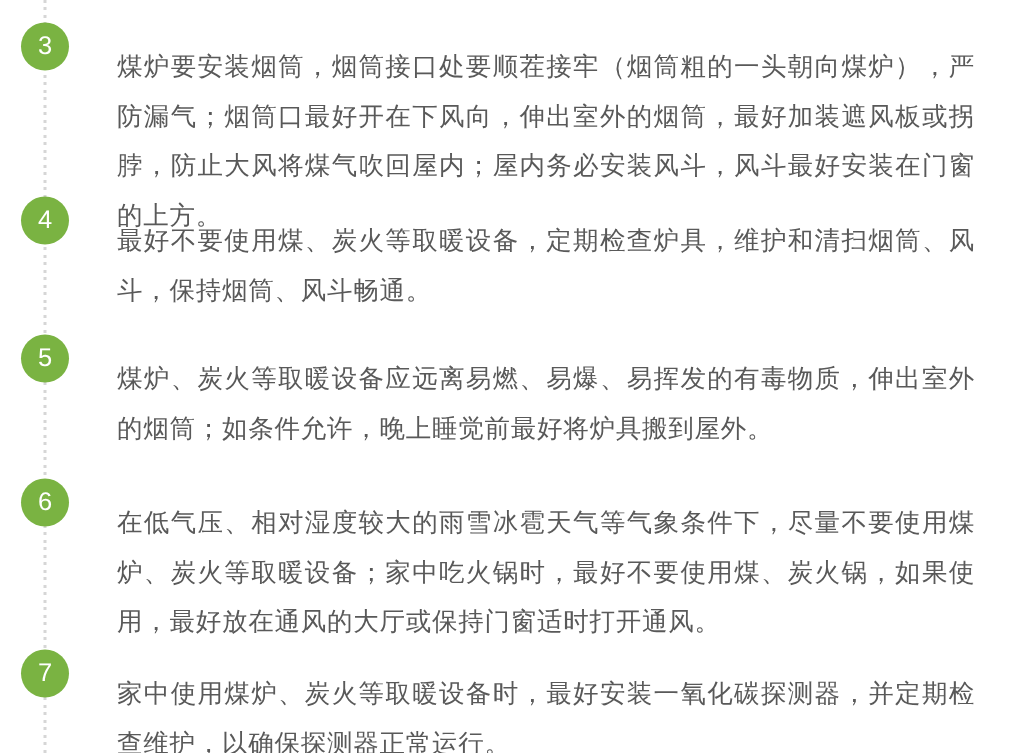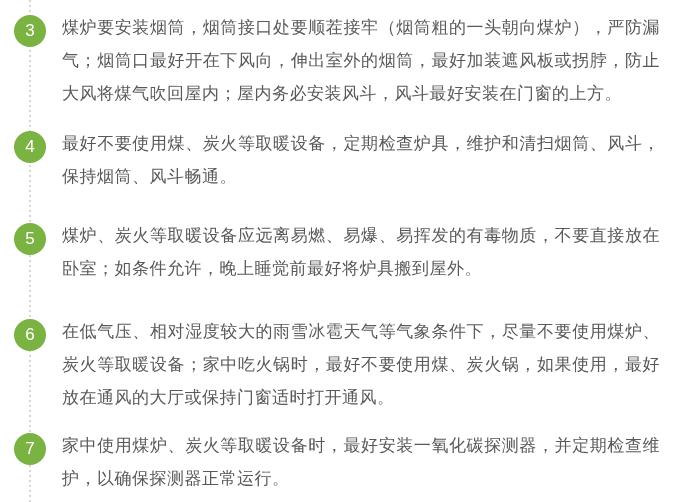--- a/index.html
+++ b/index.html
@@ -49,22 +49,21 @@
     text-align: center;
     margin-top: 3px;
   }
   .item-text {
     width: 598px;
     font-size: 17px;
     line-height: 33px;
     color: #595959;
     letter-spacing: 0.5px;
     text-align: justify;
-    margin: 0;
-    font-family: Liberation Mono, monospace;
+    margin: 16px;
   }
   .item-3 { top: 12px; }
   .item-4 { top: 128px; }
   .item-5 { top: 220px; }
   .item-6 { top: 316px; }
   .item-7 { top: 430px; }
 </style>
 </head>
 <body>
 
@@ -76,21 +75,21 @@
     <p class="item-text">煤炉要安装烟筒，烟筒接口处要顺茬接牢（烟筒粗的一头朝向煤炉），严防漏气；烟筒口最好开在下风向，伸出室外的烟筒，最好加装遮风板或拐脖，防止大风将煤气吹回屋内；屋内务必安装风斗，风斗最好安装在门窗的上方。</p>
   </div>
 
   <div class="item item-4">
     <div class="badge">4</div>
     <p class="item-text">最好不要使用煤、炭火等取暖设备，定期检查炉具，维护和清扫烟筒、风斗，保持烟筒、风斗畅通。</p>
   </div>
 
   <div class="item item-5">
     <div class="badge">5</div>
-    <p class="item-text">煤炉、炭火等取暖设备应远离易燃、易爆、易挥发的有毒物质，不要直接放在卧室；如条件允许，晚上睡觉前最好将炉具搬到屋外。</p>
+    <p class="item-text">煤炉、炭火等取暖设备应远离易燃、易爆、易挥发的有毒物质，伸出室外的烟筒；如条件允许，晚上睡觉前最好将炉具搬到屋外。</p>
   </div>
 
   <div class="item item-6">
     <div class="badge">6</div>
     <p class="item-text">在低气压、相对湿度较大的雨雪冰雹天气等气象条件下，尽量不要使用煤炉、炭火等取暖设备；家中吃火锅时，最好不要使用煤、炭火锅，如果使用，最好放在通风的大厅或保持门窗适时打开通风。</p>
   </div>
 
   <div class="item item-7">
     <div class="badge">7</div>
     <p class="item-text">家中使用煤炉、炭火等取暖设备时，最好安装一氧化碳探测器，并定期检查维护，以确保探测器正常运行。</p>

